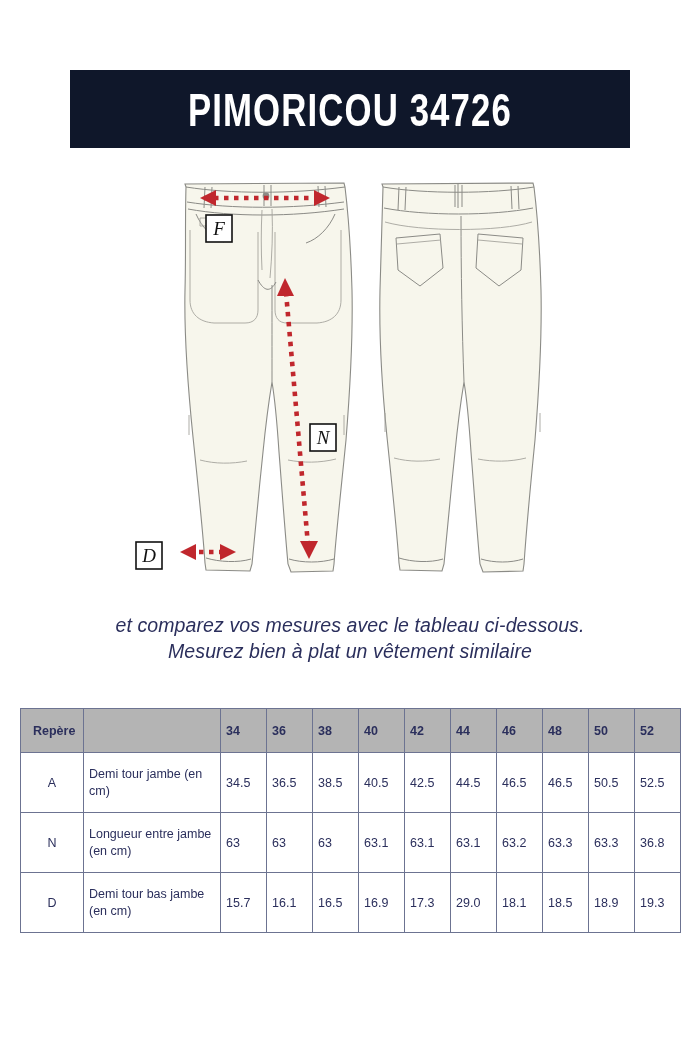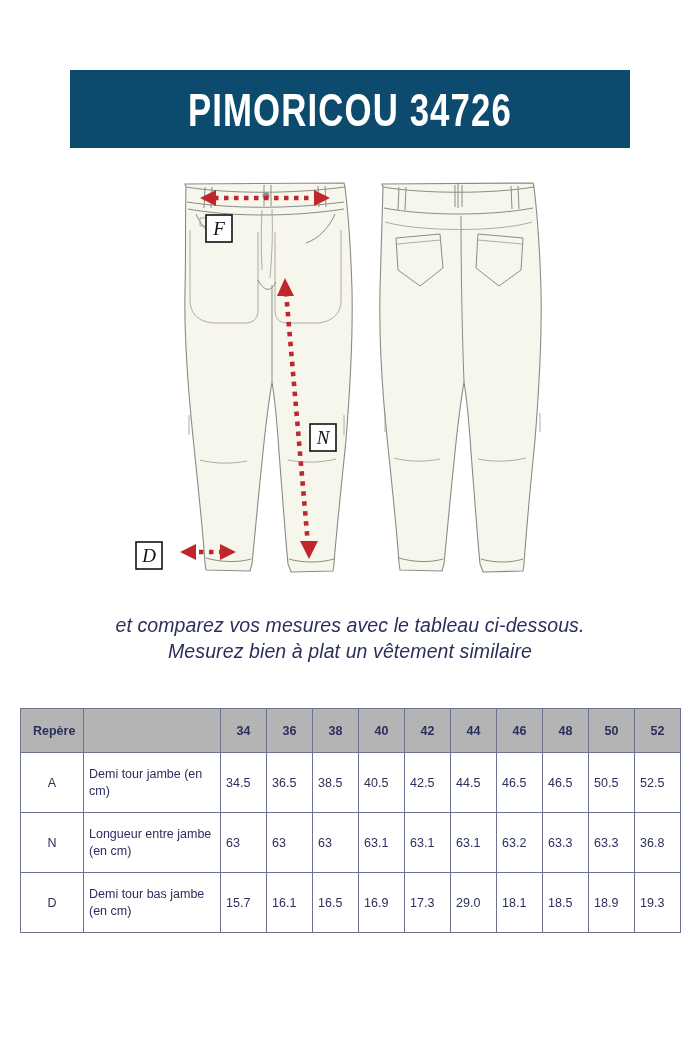--- a/index.html
+++ b/index.html
@@ -10,21 +10,21 @@
     font-family: "Liberation Sans", sans-serif;
     overflow: hidden;
   }
   .page { position: relative; width: 700px; height: 1050px; background: #fff; }
 
   
   .title-bar {
     position: absolute;
     left: 70px; top: 70px;
     width: 560px; height: 78px;
-    background: #0c4a6e;
+    background: #0f172a;
     display: flex; align-items: center; justify-content: center;
   }
   .title-text {
     color: #ffffff;
     font-family: "Liberation Sans Narrow", "Liberation Sans", sans-serif;
     font-weight: bold;
     font-size: 47px;
     letter-spacing: 1.5px;
     transform: scaleX(0.74);
     transform-origin: center center;
@@ -71,21 +71,21 @@
     font-size: 12.5px;
     color: #2b2f5c;
     padding: 0 5px;
   }
   thead th {
     background: #b4b4b4;
     color: #ffffff;
     font-weight: bold;
     font-size: 12.5px;
     height: 44px;
-    text-align: center;
+    text-align: left;
     vertical-align: middle;
   }
   thead th.repere-head { text-align: left; padding-left: 12px; }
   thead th.blank-head { background: #b4b4b4; }
 
   tbody td { height: 60px; vertical-align: middle; background: #ffffff; }
   td.mark-cell { text-align: center; font-size: 13px; }
   td.desc-cell {
     text-align: left; font-size: 12.5px; line-height: 17px;
     padding-left: 10px; padding-right: 12px;

